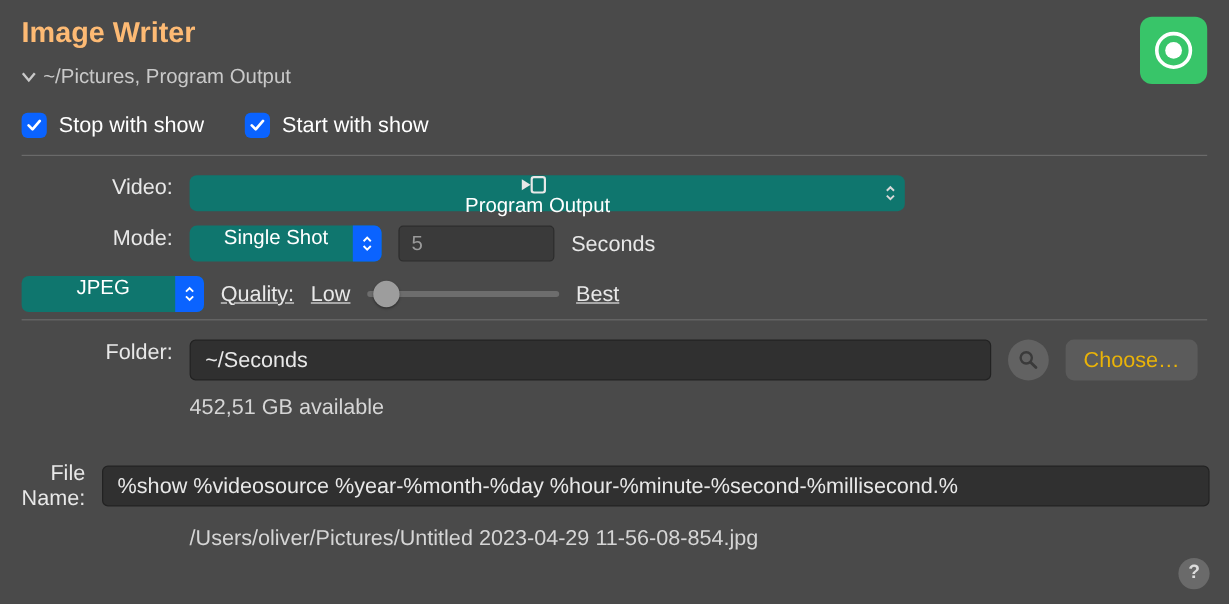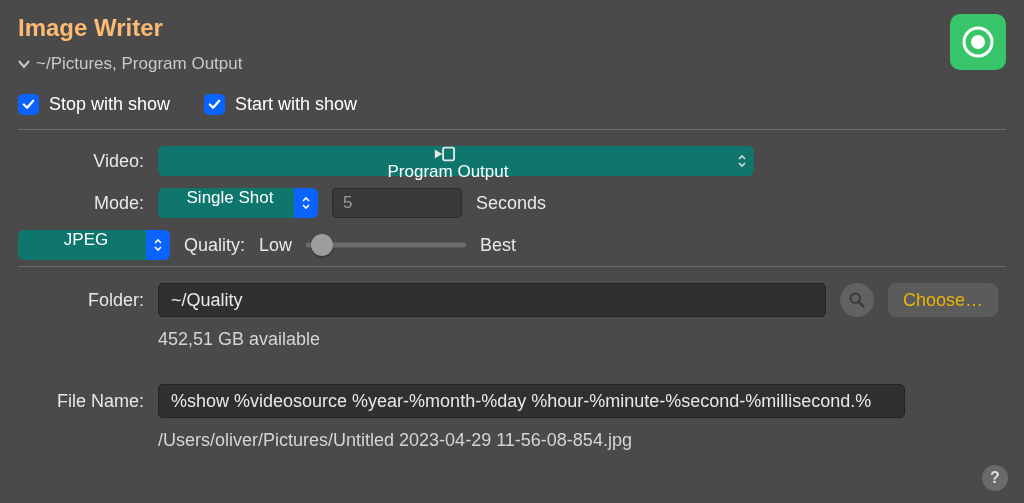--- a/index.html
+++ b/index.html
@@ -34,21 +34,21 @@
     width: 21px; height: 21px; border-radius: 5px;
     background: #0a63ff; display: flex; align-items: center; justify-content: center;
   }
   .checkbox svg { width: 15px; height: 15px; }
   .check-label { color: #fff; font-size: 18px; }
 
   .divider { height: 1px; background: #6a6a6a; margin: 0 18px; }
 
   
   .form { padding: 10px 18px 0 18px; }
-  .row { display: flex; align-items: center; padding: 6px 0; }
+  .row { display: flex; padding: 6px 0; }
   .lab { width: 140px; text-align: right; padding-right: 14px; font-size: 18px; color: #e8e8e8; }
   .controls { flex: 1; display: flex; align-items: center; gap: 14px; }
 
   
   .dropdown {
     background: #0f766e; border-radius: 6px;
     height: 30px; display: flex; align-items: center;
     padding: 0 28px 16px 12px; position: relative; color: #fff; flex-direction: column;
   }
   .dropdown.wide { flex: 0 0 596px; }
@@ -68,34 +68,34 @@
   .video-icon svg { width: 22px; height: 16px; }
 
   
   .numfield {
     width: 130px; height: 30px; background:#3a3a3a; border:1px solid #2c2c2c; border-radius:4px;
     color:#9a9a9a; padding:0 10px; display:flex; align-items:center;
   }
   .unit { color:#e8e8e8; font-size:18px; }
 
   
-  .slider-wrap { display:flex; align-items:center; gap:14px; }
+  .slider-wrap { display:flex; align-items:center; gap:14px;text-decoration:underline; }
   .slider-label { font-size:18px; color:#e8e8e8; }
   .slider { width:160px; height:20px; position:relative; }
   .slider .track { position:absolute; left:0; right:0; top:50%; height:5px; background:#6d6d6d; border-radius:3px; transform:translateY(-50%); }
   .slider .thumb { position:absolute; top:50%; width:22px; height:22px; border-radius:50%; background:#9d9d9d; transform:translate(-50%,-50%); box-shadow:0 1px 2px rgba(0,0,0,.4); }
 
   
   .textfield {
     background:#303030; border:1px solid #222; border-radius:5px; height:34px;
     padding:0 12px; color:#e8e8e8; display:flex; align-items:center; font-size:18px;
     overflow:hidden; white-space:nowrap;
   }
   .textfield.w-folder { width: 668px; }
-  .textfield.w-file   { width: 747px; }
+  .textfield.w-file   { width: 923px; }
 
   .circle-btn {
     width:34px; height:34px; border-radius:50%; background:#626262;
     display:flex; align-items:center; justify-content:center;
   }
   .circle-btn svg { width:18px; height:18px; }
 
   .choose-btn {
     width:110px; height:34px; border-radius:7px; background:#5b5b5b;
     color:#eab308; display:flex; align-items:center; justify-content:center; font-size:18px;
@@ -220,21 +220,21 @@
 </div>
 
 <div class="divider"></div>
 
 <div class="form">
 
   <div class="row">
     <div class="lab">Folder:</div>
     <div class="controls">
       <div class="textfield w-folder">
-        <span>~/Quality</span>
+        <span>~/Seconds</span>
       </div>
       <div class="circle-btn">
         <svg viewBox="0 0 20 20">
           <circle cx="8" cy="8" r="5.2" fill="none" stroke="#3a3a3a" stroke-width="2.2"></circle>
           <line x1="12" y1="12" x2="17" y2="17" stroke="#3a3a3a" stroke-width="2.6" stroke-linecap="round"></line>
         </svg>
       </div>
       <div class="choose-btn">
         <span>Choose…</span>
       </div>

